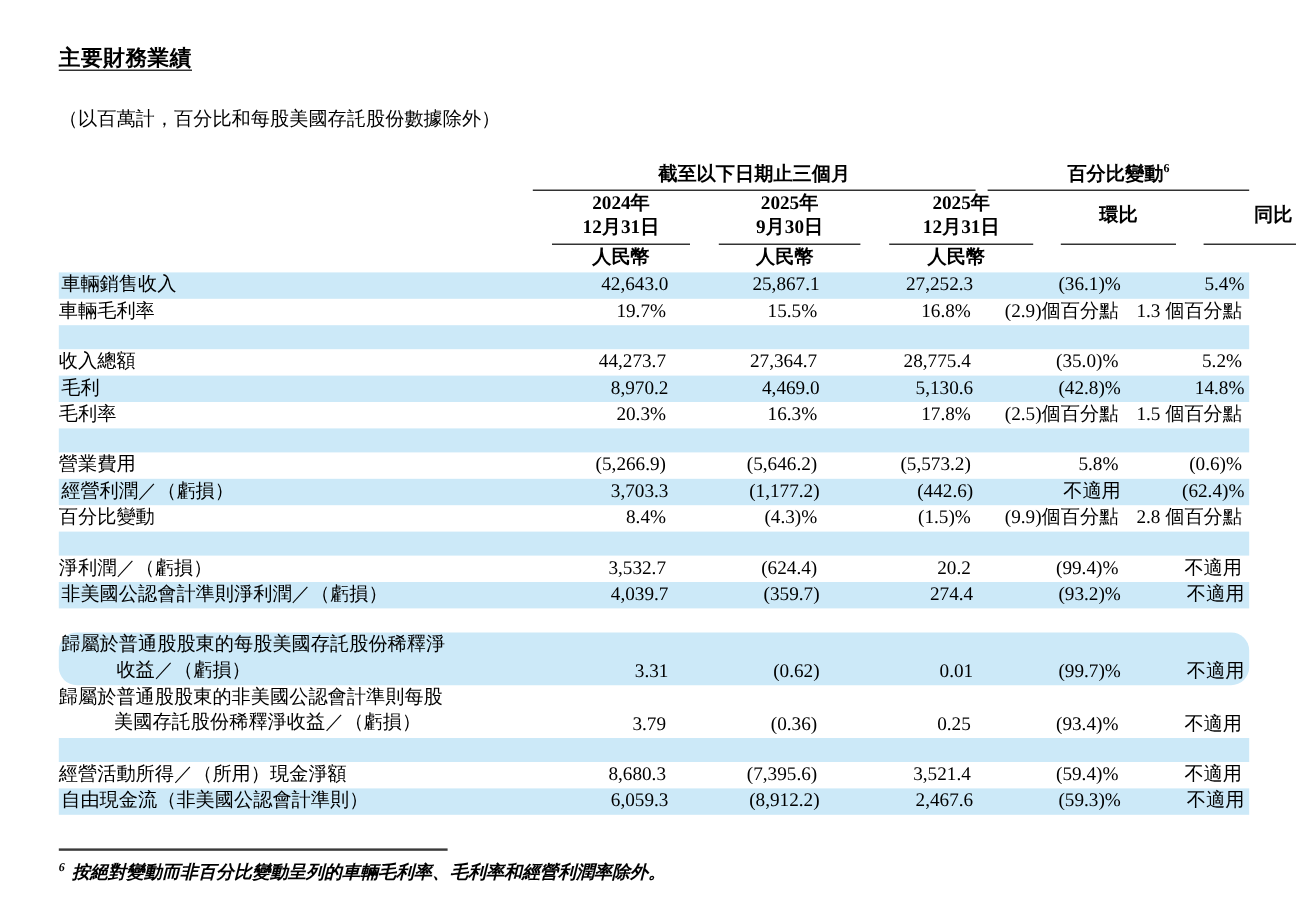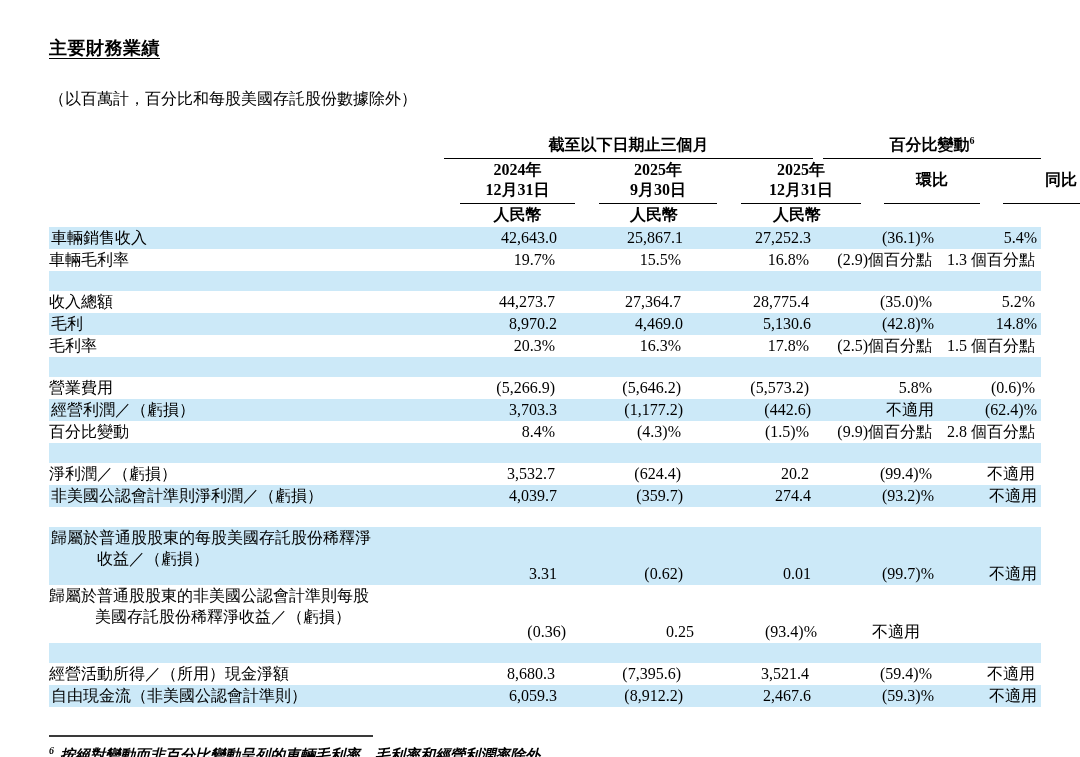--- a/index.html
+++ b/index.html
@@ -44,21 +44,21 @@
   .c2 .hcin, .c3 .hcin { margin-left:8px; }
   .c4 .hcin, .c5 .hcin { margin-left:7px; }
 
   .hrow-cur { height:23px; line-height:22px; font-weight:bold;gap:16px; }
   .cur { text-align:center; }
 
   
   .trow { height:22px; line-height:22px; }
   .trow.blank { height:20px; }
   .trow.band { background:var(--band);justify-content:flex-end; }
-  .trow.dbl { height:58px; line-height:21px; }
+  .trow.dbl { height:44px; line-height:21px;border-radius:15px; }
   .trow.dbl .v { display:flex; flex-direction:column; justify-content:flex-end; padding-bottom:1px; }
   .lab2 { padding-left:46px; }
 
   
   .footnote-rule { margin-top:28px; width:324px; border-top:2px solid #3a3a3a; }
   .footnote { margin-top:9px; font-size:15px; font-style:italic;font-weight:bold; }
   .footnote sup { margin-right:6px; }
 </style>
 </head>
 <body>
@@ -254,20 +254,23 @@
             </div>
             <div class="cell v c5">
               <span>不適用</span>
             </div>
           </div>
           <div class="trow dbl">
             <div class="cell c-label">
               <div>歸屬於普通股股東的非美國公認會計準則每股</div>
               <div class="lab2">美國存託股份稀釋淨收益／（虧損）</div>
             </div>
+            <div class="cell v c1">
+              <span>3.79</span>
+            </div>
             <div class="cell v c2">
               <span>(0.36)</span>
             </div>
             <div class="cell v c3">
               <span>0.25</span>
             </div>
             <div class="cell v c4">
               <span>(93.4)%</span>
             </div>
             <div class="cell v c5">

